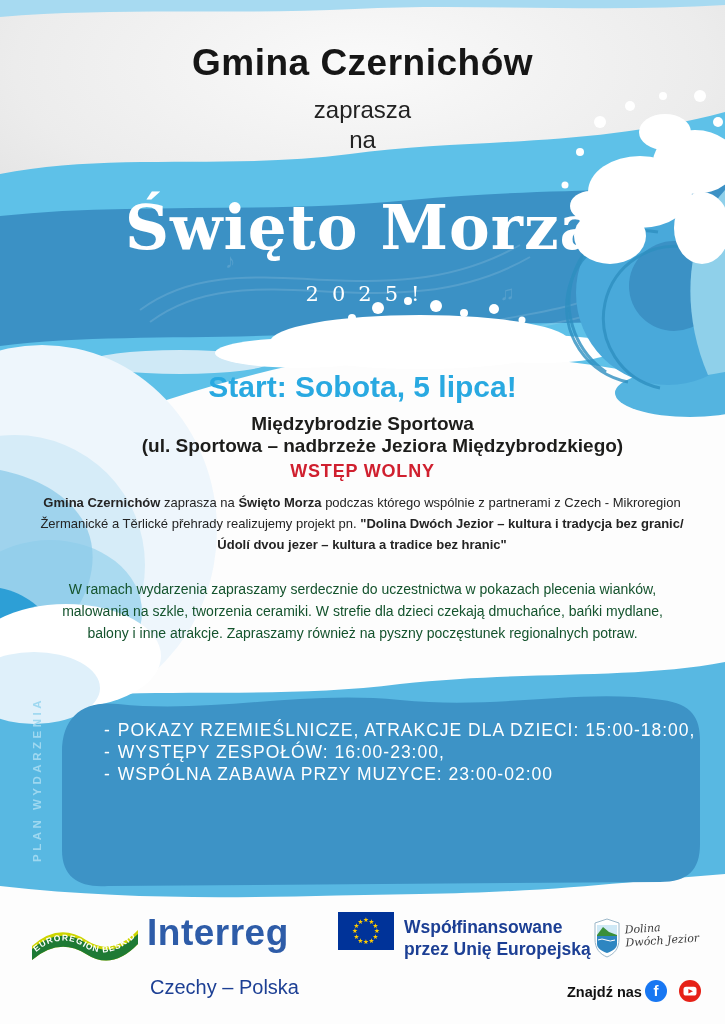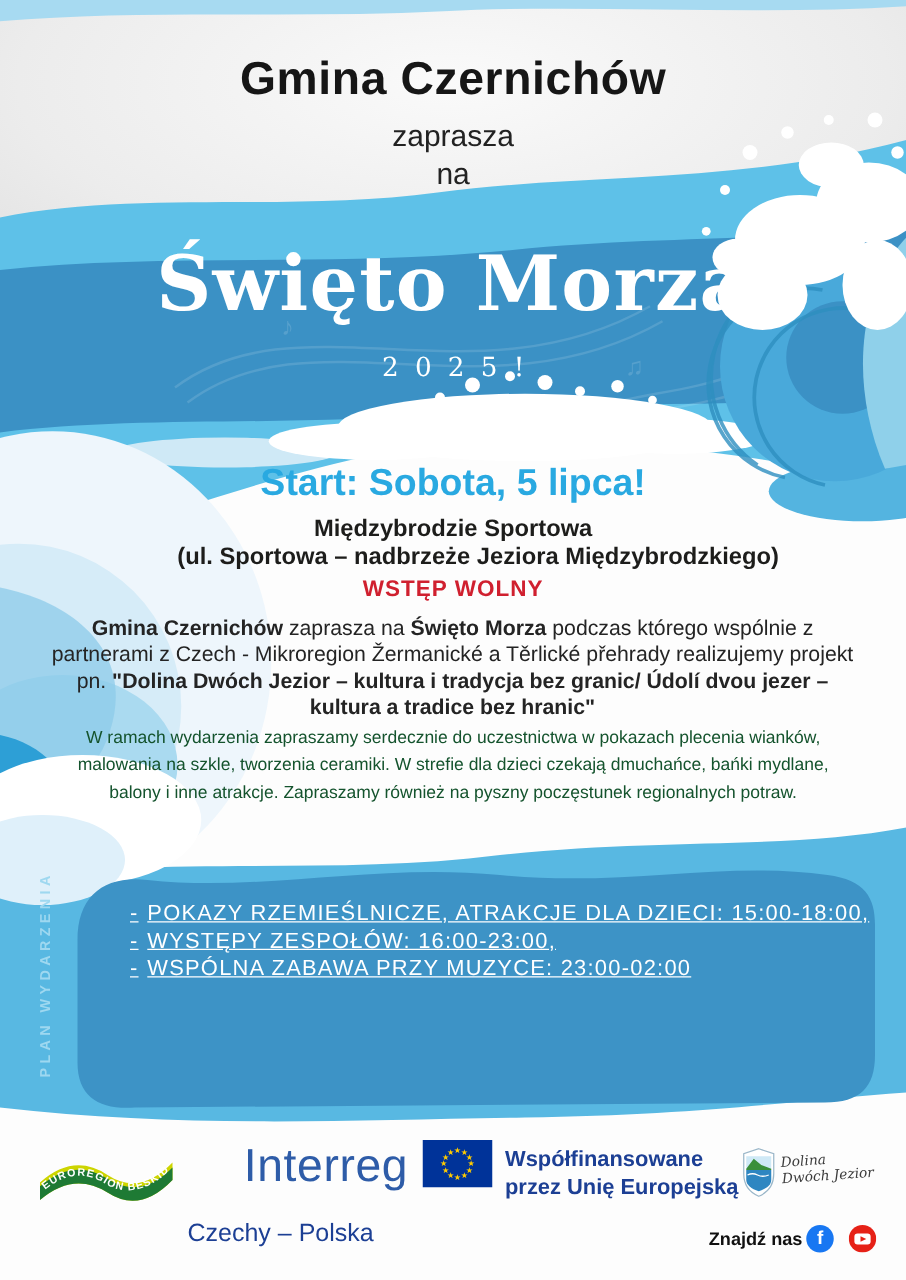--- a/index.html
+++ b/index.html
@@ -18,31 +18,31 @@
   .title{top:192px;font-size:61px;font-weight:700;color:#fff;
          font-family:"DejaVu Serif",serif;letter-spacing:1px;}
   .year{top:282px;font-size:21px;color:#fff;font-family:"DejaVu Serif",serif;
         letter-spacing:13px;text-indent:13px;}
 
   .start{top:370px;font-size:30px;font-weight:700;color:var(--start-accent,#29a9e1);}
   .place{top:413px;font-size:19px;font-weight:700;color:#1d1d1b;}
   .address{top:435px;font-size:19px;font-weight:700;color:#1d1d1b;padding-left:20px;}
   .admission{top:461px;font-size:18px;font-weight:800;color:var(--admission-red,#d0202f);letter-spacing:.8px;}
 
-  .p1{top:492px;left:32px;width:660px;text-align:center;font-size:17px;line-height:21px;color:#242424;}
+  .p1{top:492px;left:32px;width:660px;text-align:center;font-size:13px;line-height:21px;color:#242424;}
   .p2{top:578px;left:50px;width:625px;text-align:center;font-size:14px;line-height:22px;color:#14532d;}
 
   .sched{top:720px;left:104px;width:560px;list-style:none;margin:0;padding:0;
-         color:#fff;font-size:17.5px;line-height:21.8px;letter-spacing:1px;font-weight:400;text-decoration:underline;}
+         color:#fff;font-size:17.5px;line-height:21.8px;letter-spacing:1px;font-weight:400;}
   .sched li{white-space:nowrap;}
   .sched .dash{margin-right:7px;}
   .vlabel{left:31px;top:862px;transform:rotate(-90deg);transform-origin:0 0;white-space:nowrap;
           font-size:11.5px;font-weight:700;letter-spacing:3.5px;color:#9ed8f0;}
 
-  .interreg{left:147px;top:912px;font-size:37px;font-weight:400;color:var(--interreg-blue,#2e5ca8);letter-spacing:.5px;margin-left:48px;}
+  .interreg{left:147px;top:912px;font-size:37px;font-weight:700;color:var(--interreg-blue,#2e5ca8);letter-spacing:.5px;}
   .program{left:150px;top:976px;font-size:20px;font-weight:400;color:var(--footer-navy,#1c3f94);}
   .eutext{left:404px;top:916px;font-size:17.5px;font-weight:700;color:var(--footer-navy,#1c3f94);line-height:22px;}
   .dolina{left:625px;top:921px;font-family:"DejaVu Serif",serif;font-style:italic;
           font-size:11px;color:#3c3c3c;line-height:13px;transform:rotate(-4deg);}
   .findus{left:567px;top:984px;font-size:14.5px;font-weight:700;color:#111;}
   .fb{left:645px;top:980px;width:22px;height:22px;border-radius:50%;
       background:var(--facebook-blue,#1877f2);color:#fff;font-weight:700;font-size:15px;
       text-align:center;line-height:22px;}
 </style>
 </head>

